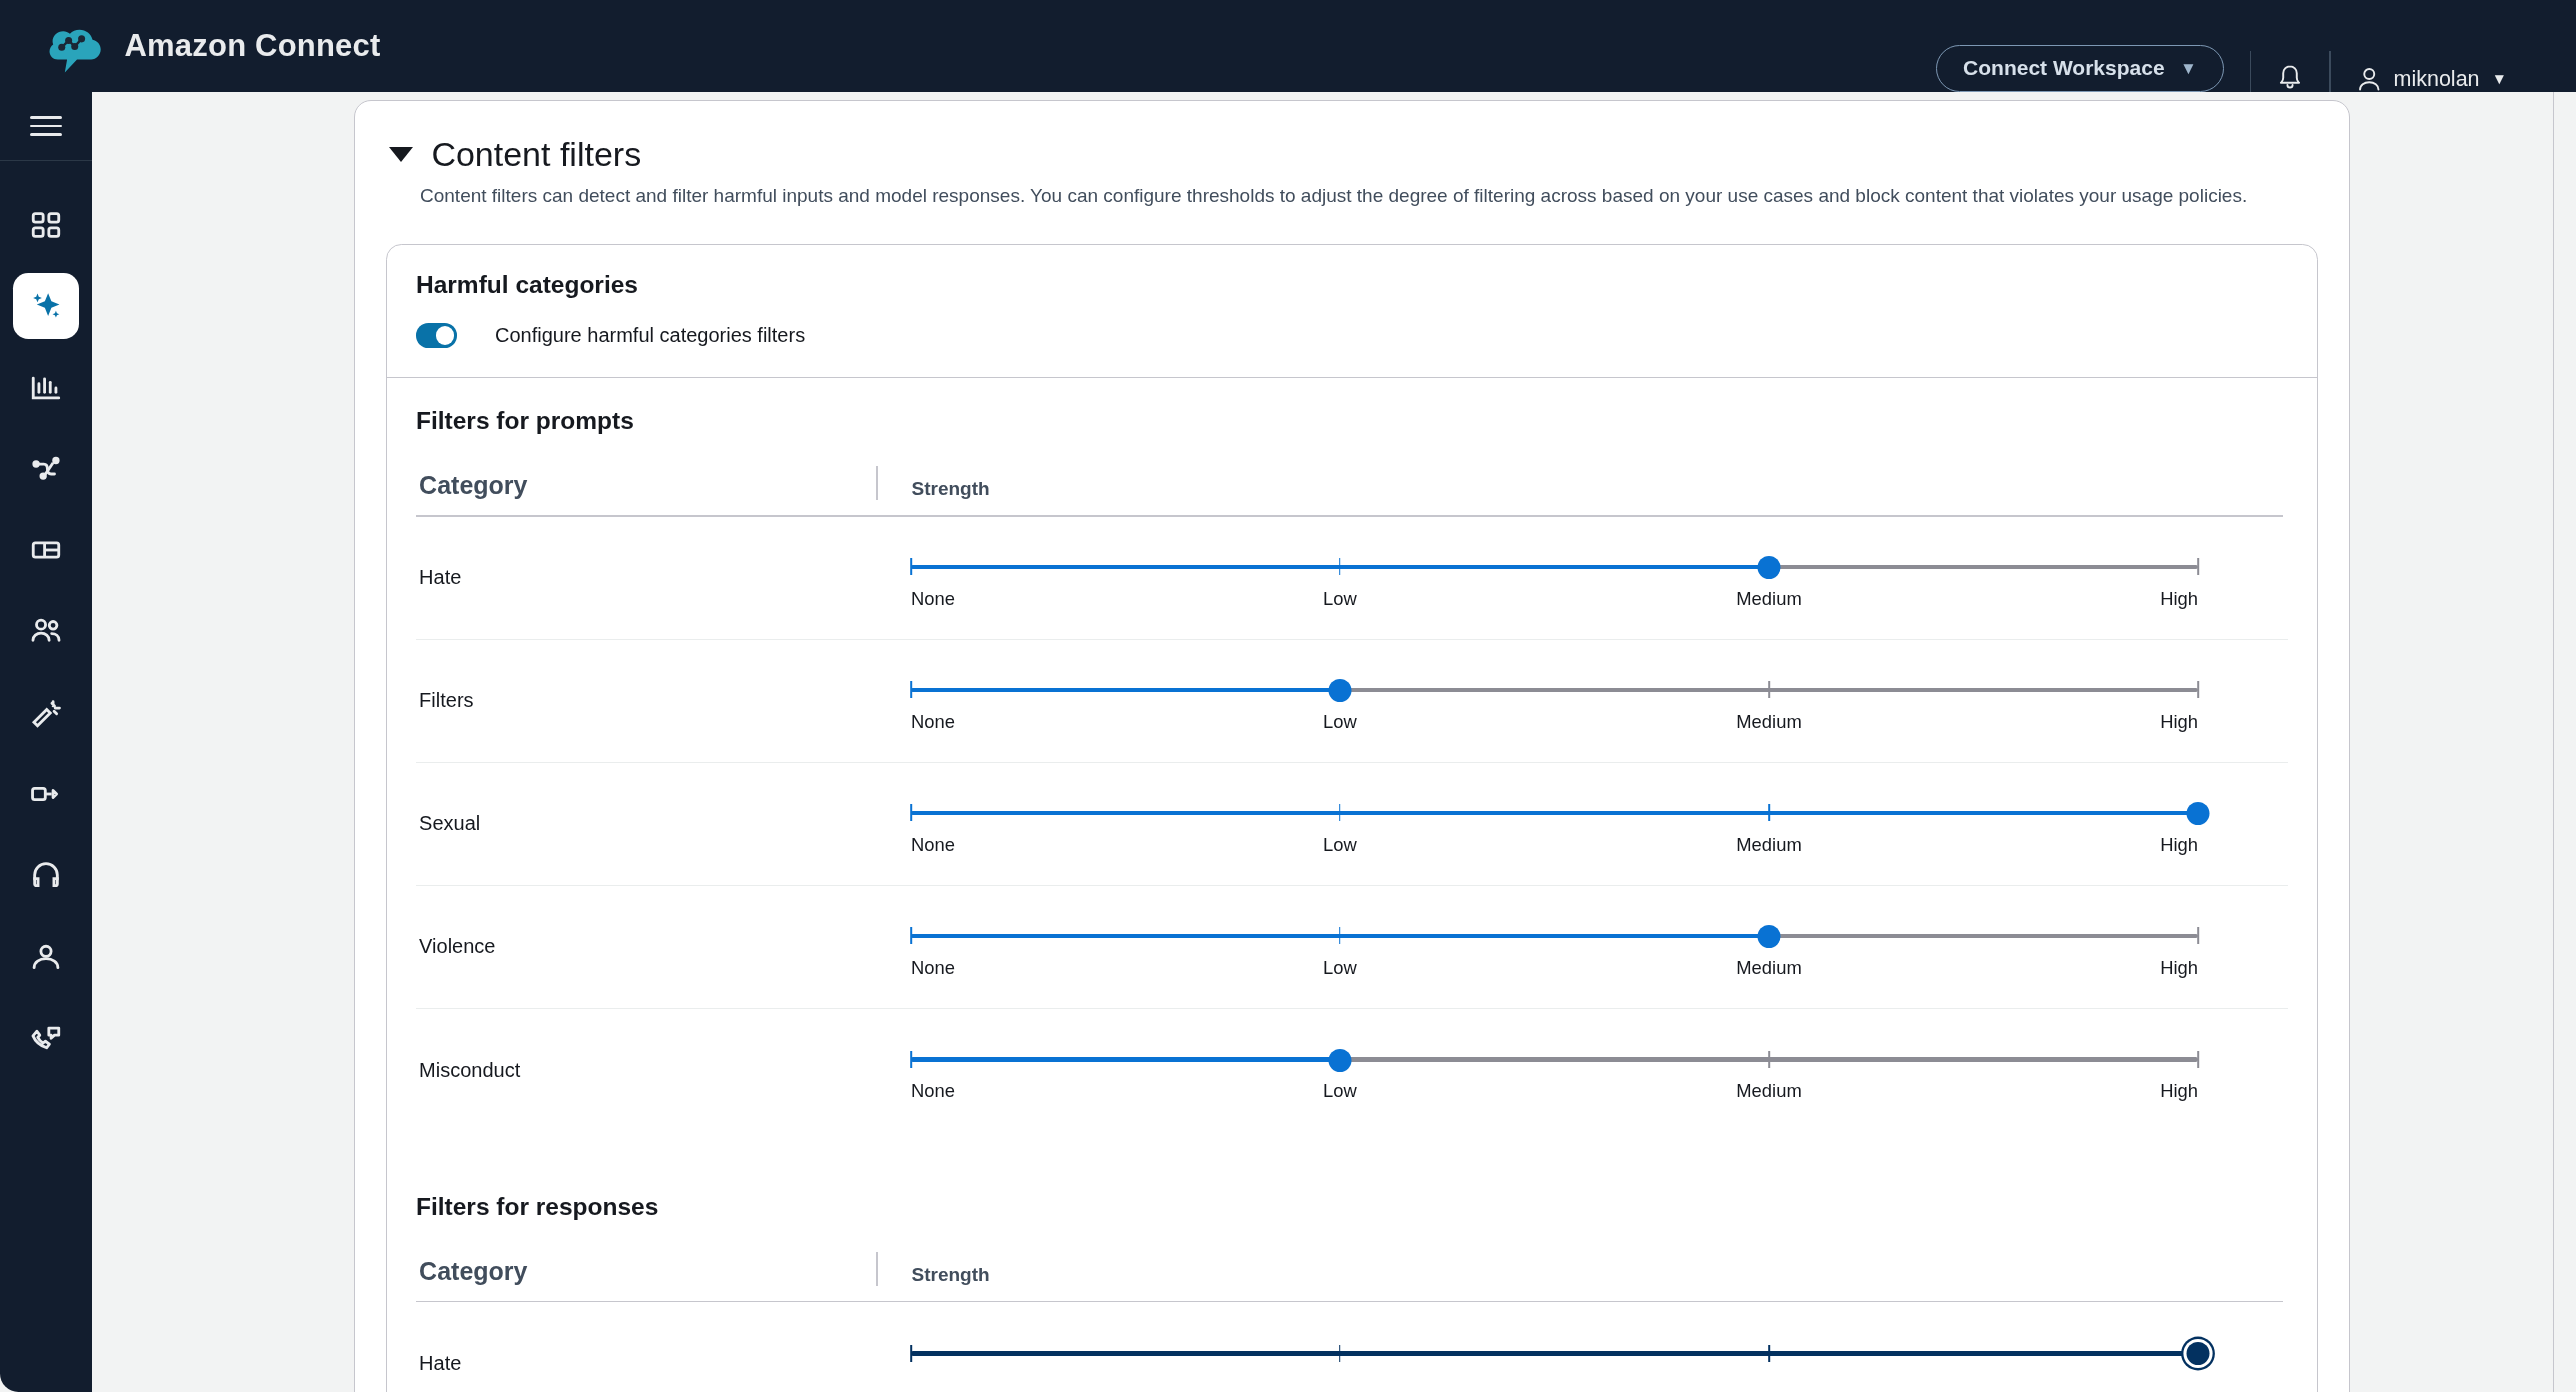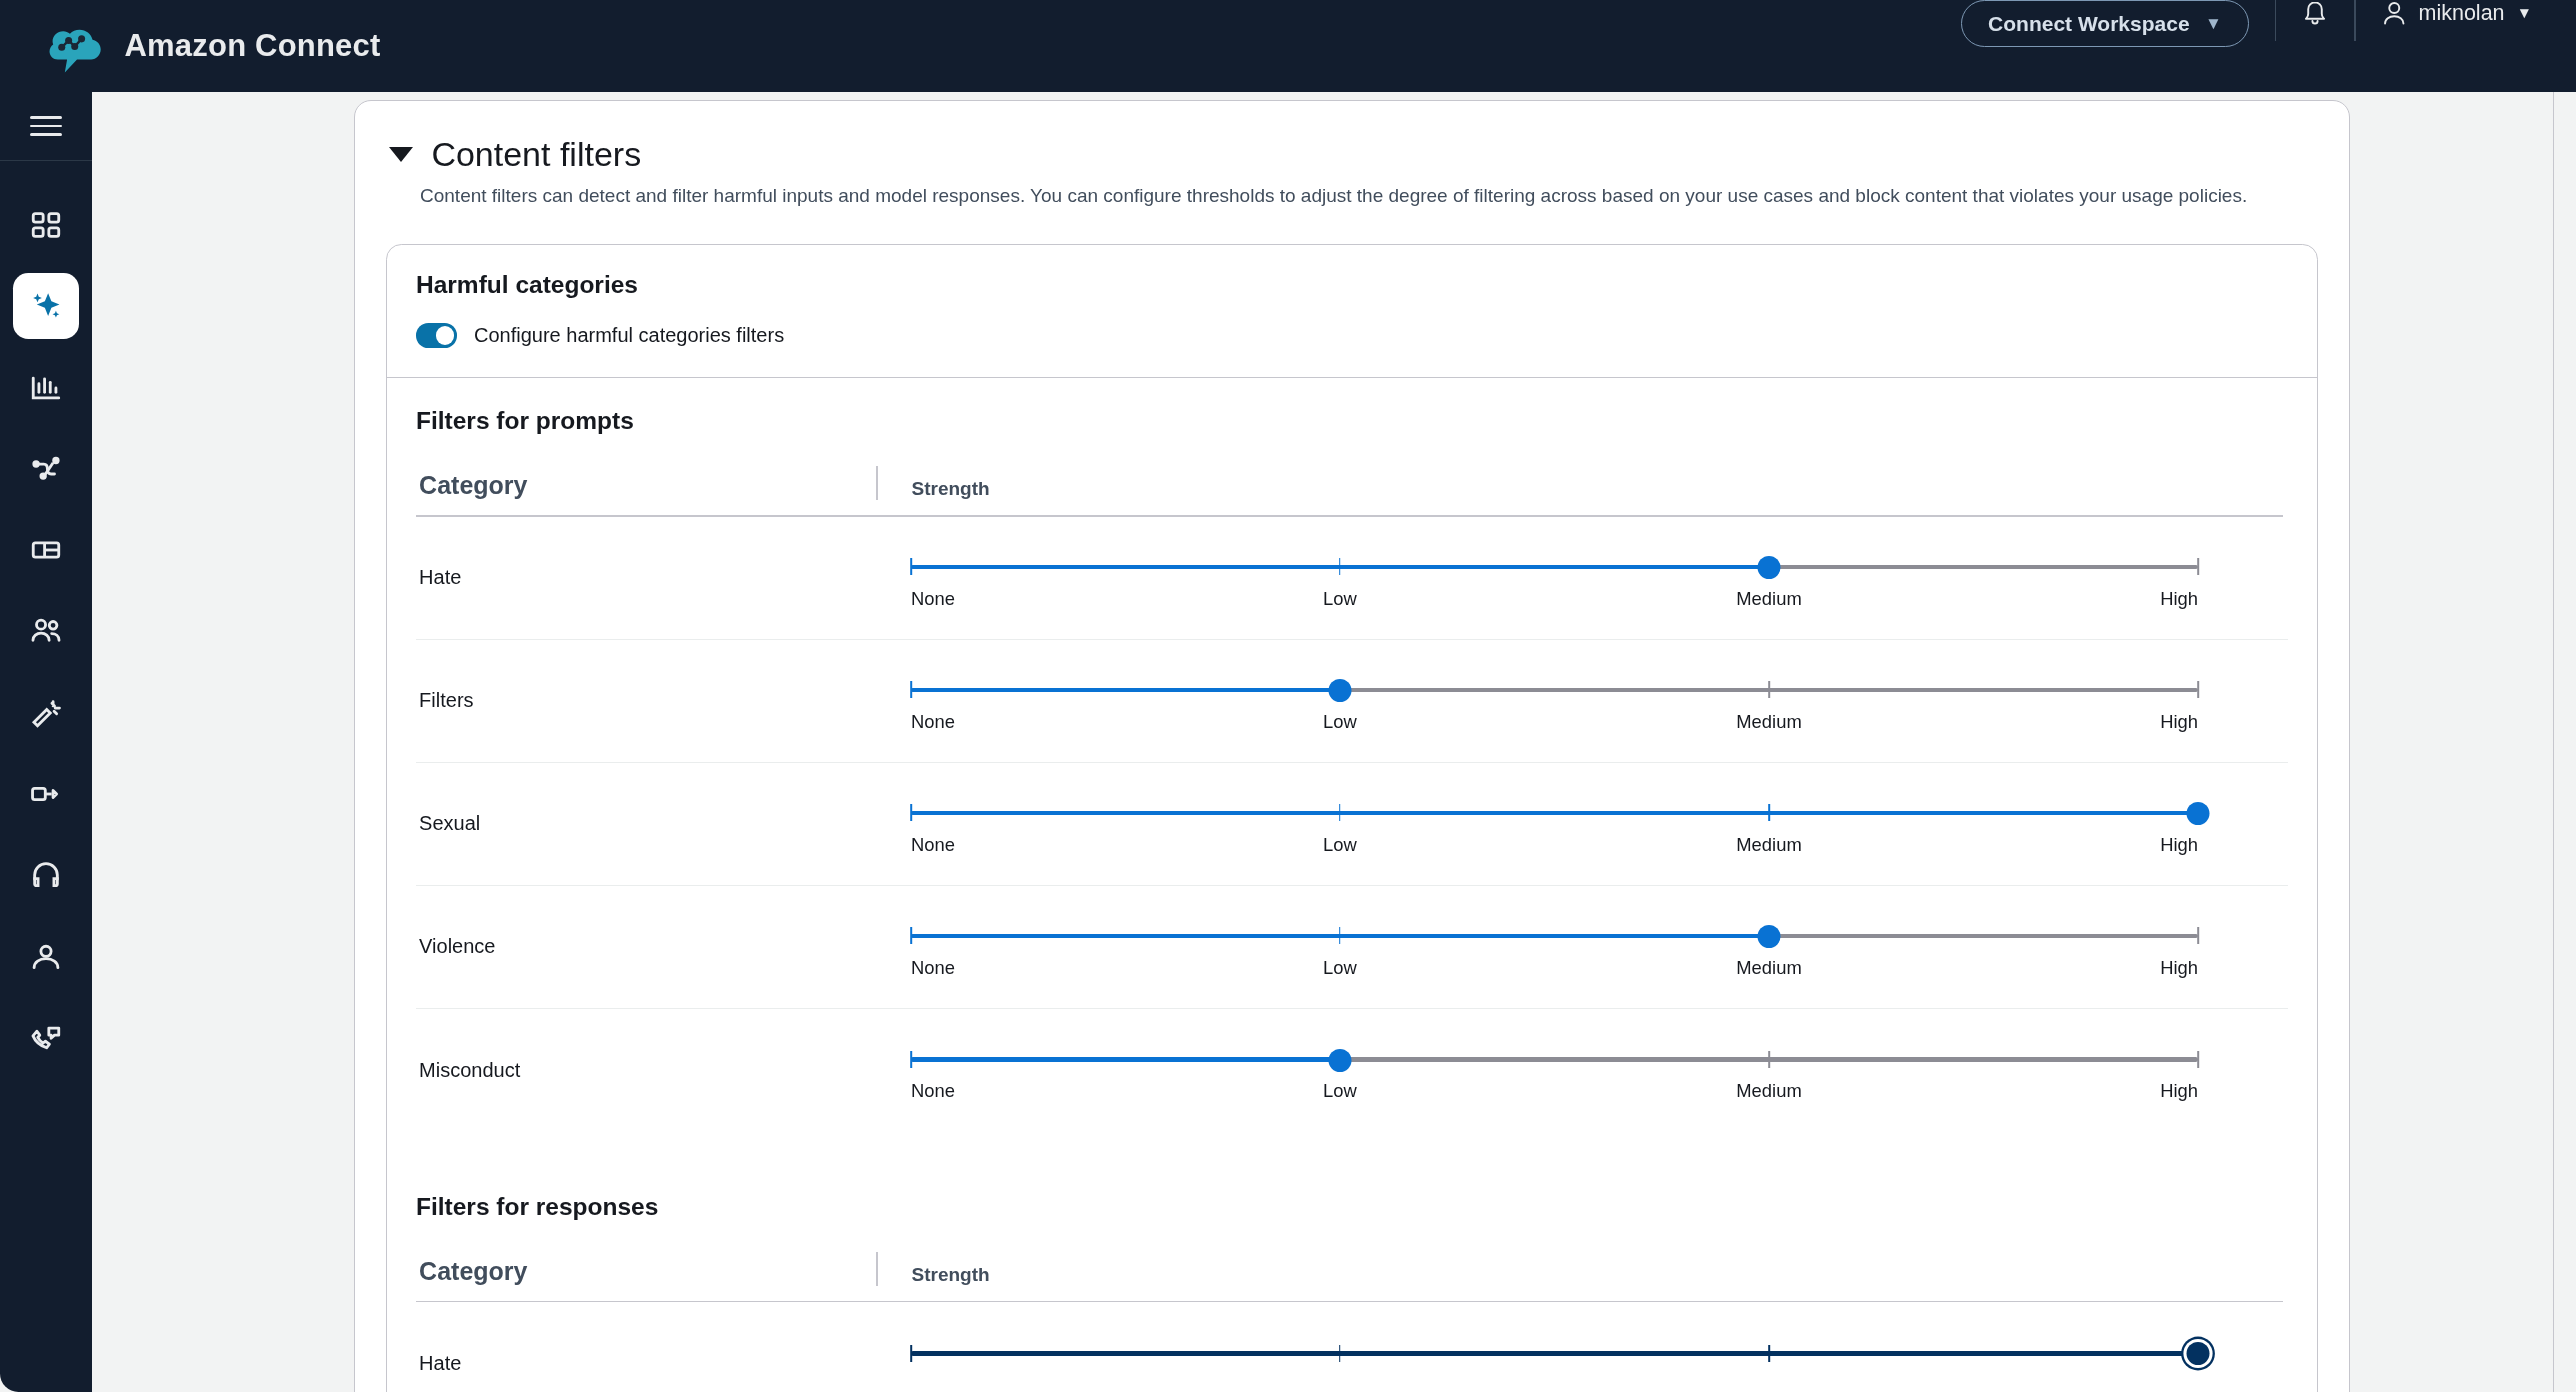--- a/index.html
+++ b/index.html
@@ -18,22 +18,22 @@
     display: flex; align-items: center;
     z-index: 20;
   }
   .brand { display: flex; align-items: center; margin-left: 48px; }
   .brand-logo { width: 55px; height: 55px; flex: 0 0 55px; }
   .brand-name {
     color: #e9ebed; font-size: 31px; font-weight: bold;
     margin-left: 21.5px; letter-spacing: 0.2px; white-space: nowrap;
   }
   .topbar-right {
-    margin-left: auto; display: flex; align-items: flex-start;
-    margin-right: 44px; height: 100%;
+    margin-left: auto; display: flex; align-items: flex-end;
+    margin-right: 69px; height: 100%;
   }
   .ws-btn {
     display: flex; align-items: center; gap: 15.3px;
     border: 1.5px solid #7d98b4; border-radius: 29px;
     padding: 10.7px 26px; color: #d7e0ea;
     font-size: 21px; font-weight: bold; background: transparent;
     cursor: pointer; white-space: nowrap;
   }
   .ws-caret { font-size: 17px; color: #9fb6cc; line-height: 1; }
   .hdr-divider { width: 1.5px; height: 41px; background: #3b4a5c; margin: 0 26px; }
@@ -114,21 +114,21 @@
   .hc-desc { font-size: 18.4px; color: #414d5c; margin-top: 10.7px; }
   .toggle-row { display: flex; align-items: center; gap: 17px; margin-top: 24.5px; }
   .toggle {
     width: 41px; height: 24.5px; border-radius: 12.3px;
     background: #0972a8; position: relative; cursor: pointer; flex: 0 0 41px;
   }
   .toggle .knob {
     position: absolute; top: 3.1px; left: 20px;
     width: 18.4px; height: 18.4px; border-radius: 50%; background: #ffffff;
   }
-  .toggle-label { font-size: 20px; color: #16191f; }
+  .toggle-label { font-size: 20px; color: #16191f; margin-left: 21px; }
 
   
   .filters-sec { padding: 29px 29px 0 29px; border-radius: 0 15.3px 0 0; }
   .filters-title { font-size: 24.5px; font-weight: bold; color: #16191f; }
 
   .table { margin-top: 31px; }
   .thead { display: flex; align-items: flex-end; padding-bottom: 15.3px; }
   .th-cat { width: 460px; font-size: 25px; font-weight: bold; color: #414d5c; padding-left: 3.1px; }
   .th-sep { width: 1.5px; height: 34px; background: #c6c6cd; margin-right: 34px; }
   .th-str { font-size: 19px; font-weight: bold; color: #414d5c; }

